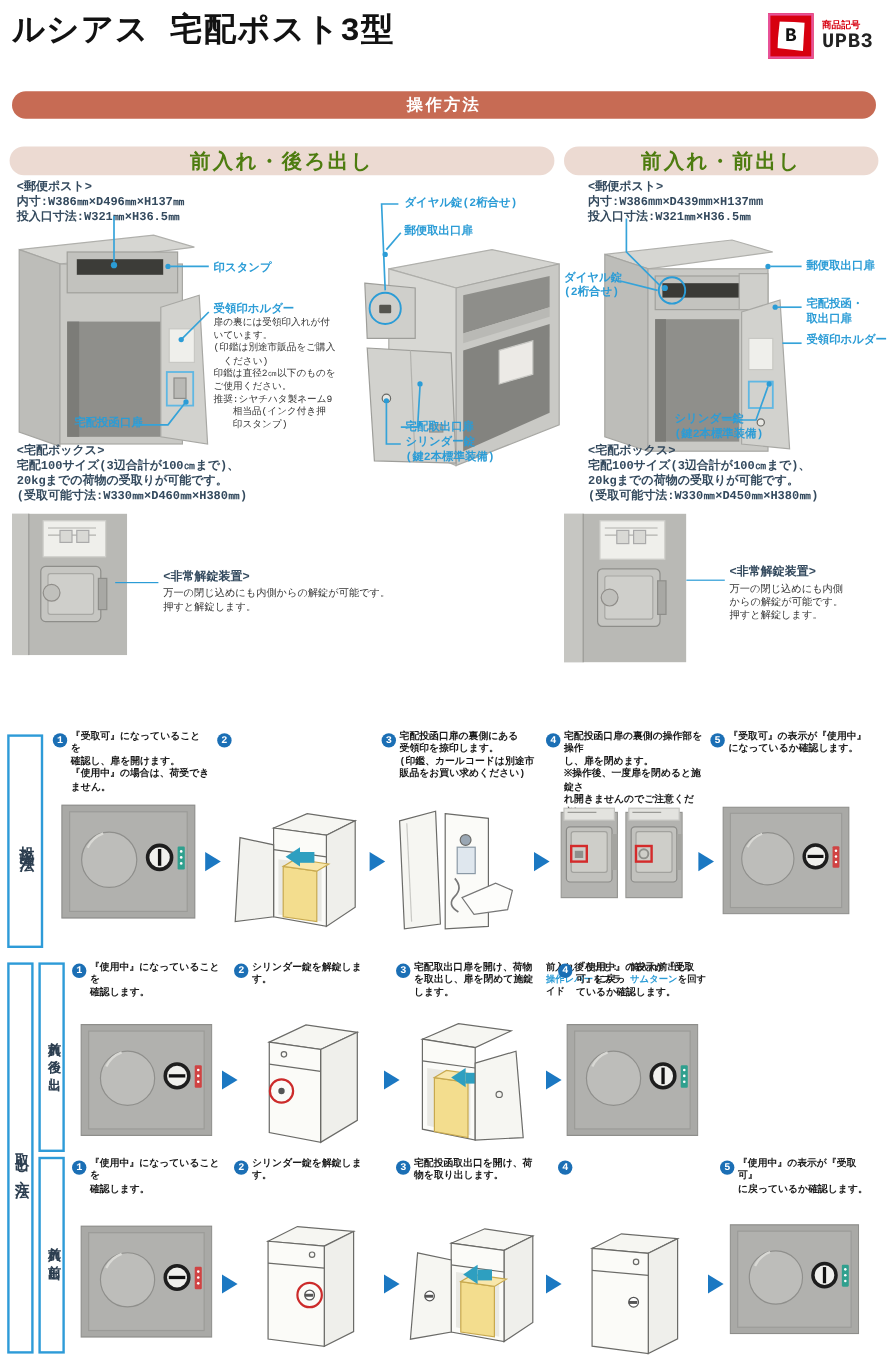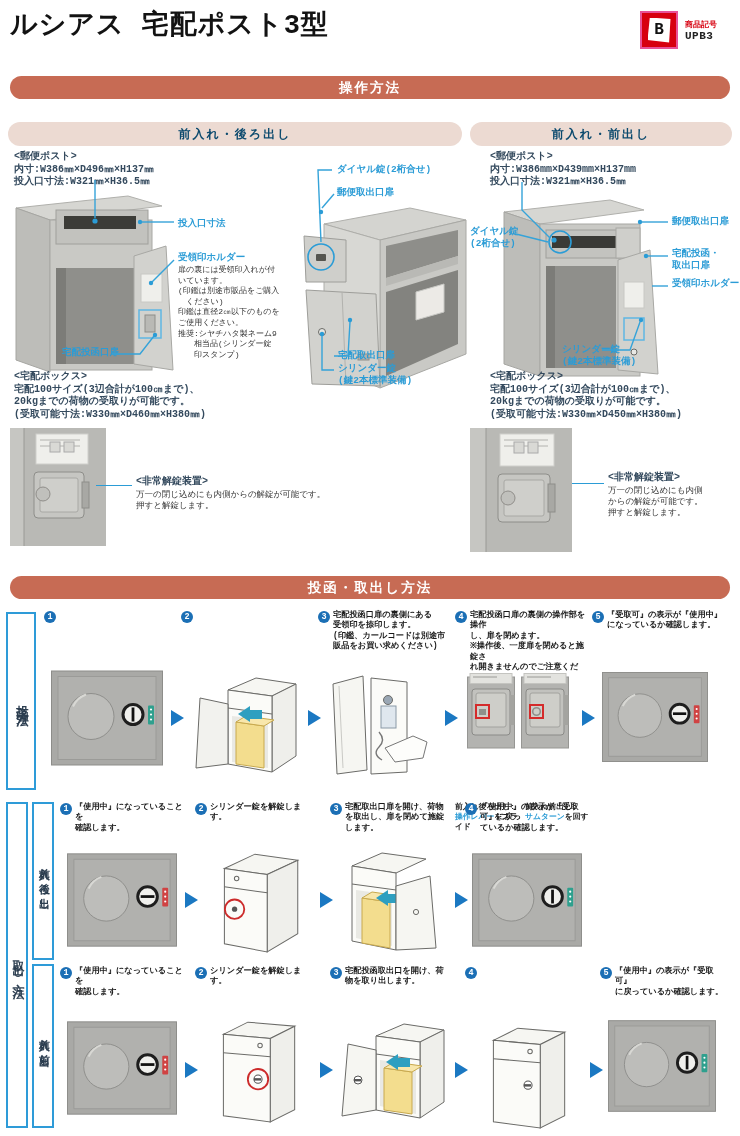--- a/index.html
+++ b/index.html
@@ -6,25 +6,25 @@
   .page{position:relative;width:740px;height:1136px;background:#ffffff;margin:0 auto;
         font-family:Liberation Mono, monospace;overflow:hidden;}
   .abs{position:absolute;}
   .title{position:absolute;left:10px;top:6px;margin:0;font-size:27px;font-weight:800;color:#121212;letter-spacing:1px;}
   .logo-wrap{position:absolute;left:640px;top:11px;display:flex;align-items:center;gap:7px;}
   .logo{width:38px;height:38px;background:#d7000f;border:2px solid #e85298;box-sizing:border-box;
         display:flex;align-items:center;justify-content:center;}
   .logo-inner{width:23px;height:25px;background:#fff;clip-path:polygon(10% 0,100% 6%,94% 100%,0 90%);
         display:flex;align-items:center;justify-content:center;font-weight:800;font-size:16px;color:#111;}
   .code-label{font-size:8px;color:#d7000f;font-weight:700;}
-  .code{font-size:11px;color:#222;font-weight:800;letter-spacing:.5px;}
+  .code{font-size:17px;color:#222;font-weight:800;letter-spacing:.5px;}
   .banner{position:absolute;left:10px;width:720px;height:23px;background:#c76b54;border-radius:11.5px;
         color:#fff;font-weight:700;font-size:13.5px;display:flex;align-items:center;justify-content:center;letter-spacing:2px;}
   .pill{position:absolute;height:24px;background:#ecdad2;border-radius:12px;display:flex;align-items:center;
-        justify-content:center;font-size:12px;font-weight:700;color:#0c4a6e;letter-spacing:2px;}
+        justify-content:center;font-size:17px;font-weight:700;color:#4d7c0f;letter-spacing:2px;}
   .spec{position:absolute;font-size:10px;line-height:12.5px;font-weight:700;color:#344a5e;white-space:pre-line;}
   .blab{position:absolute;font-size:9.5px;line-height:11.5px;font-weight:700;color:#2b9cd6;white-space:pre-line;}
   .note{position:absolute;font-size:8px;line-height:10.6px;color:#333;white-space:pre-line;}
   .em-body{position:absolute;font-size:8.5px;line-height:11px;color:#333;white-space:pre-line;}
   .hline{position:absolute;border-top:1.4px solid #2b9cd6;}
   .vbox{position:absolute;border:2px solid #2e9bd8;background:#fff;box-sizing:border-box;
         display:flex;align-items:center;justify-content:center;}
   .vtext{writing-mode:vertical-rl;font-size:12.5px;font-weight:700;color:#2c3e50;letter-spacing:3px;}
   .row{position:absolute;}
   .cols{display:flex;}
@@ -87,30 +87,30 @@
     <polygon points="36,28 92,44 92,192 36,168" fill="#d8d8d4" stroke="#aeaeaa"></polygon>
     <polygon points="16,40 58,44 58,86 18,86" fill="#cfcfcb" stroke="#9e9e9a"></polygon>
     <rect x="28" y="58" width="10" height="7" rx="1" fill="#55554f"></rect>
     <circle cx="33" cy="61" r="13" fill="none" stroke="#2b9cd6" stroke-width="1.6"></circle>
     <polygon points="18,94 88,98 92,190 24,188" fill="#d2d2ce" stroke="#9e9e9a"></polygon>
     <line x1="54" y1="96" x2="58" y2="189" stroke="#b2b2ae"></line>
     <circle cx="34" cy="136" r="3.5" fill="#e8e8e4" stroke="#6a6a66"></circle>
     <rect x="70" y="158" width="11" height="6" fill="#b2b2ae" stroke="#8e8e8a"></rect>
   </svg>
 
-  <div class="blab" style="left:178px;top:218px">投入口寸法</div>
+  <div class="blab" style="left:178px;top:218px">印スタンプ</div>
   <div class="blab" style="left:178px;top:252px">受領印ホルダー</div>
   <div class="note" style="left:178px;top:265px;width:128px">扉の裏には受領印入れが付
 いています。
 (印鑑は別途市販品をご購入
 　ください)
 印鑑は直径2㎝以下のものを
 ご使用ください。
 推奨:シヤチハタ製ネーム9
-　　相当品(シリンダー錠
+　　相当品(インク付き押
 　　印スタンプ)</div>
   <div class="blab" style="left:62px;top:347px">宅配投函口扉</div>
   <div class="blab" style="left:337px;top:164px">ダイヤル錠(2桁合せ)</div>
   <div class="blab" style="left:337px;top:187px">郵便取出口扉</div>
   <div class="blab" style="left:338px;top:350px">宅配取出口扉</div>
   <div class="blab" style="left:338px;top:363px">シリンダー錠
 (鍵2本標準装備)</div>
   <div class="spec" style="left:14px;top:371px">&lt;宅配ボックス&gt;
 宅配100サイズ(3辺合計が100㎝まで)、
 20kgまでの荷物の受取りが可能です。
@@ -221,32 +221,35 @@
     <rect x="34" y="52" width="40" height="36" rx="2" fill="#cfcfcb" stroke="#a8a8a4"></rect>
     <circle cx="38" cy="70" r="7" fill="#c0c0bc" stroke="#908e8a"></circle>
     <rect x="78" y="56" width="7" height="28" fill="#a8a8a4" stroke="#8e8e8a"></rect>
   </svg>
   <div class="hline" style="left:572px;top:483px;width:32px"></div>
   <div class="spec" style="left:608px;top:472px">&lt;非常解錠装置&gt;</div>
   <div class="em-body" style="left:608px;top:486px">万一の閉じ込めにも内側
 からの解錠が可能です。
 押すと解錠します。</div>
 
-  <div class="banner" style="top:576px">投函・取出し方法</div>
 
   <div class="vbox" style="left:6px;top:612px;width:30px;height:178px">
     <span class="vtext">投函方法</span>
   </div>
 
   <div class="row" style="left:44px;top:610px;width:692px;height:188px">
     <div class="cols">
 
       <div class="col w137">
         <div class="shead">
             <div class="snum">1</div>
+          <div class="stext">『受取可』になっていることを
+確認し、扉を開けます。
+『使用中』の場合は、荷受でき
+ません。</div>
           </div>
         <div class="simg" style="top:60px">
           <svg width="112" height="96" viewBox="0 0 112 95">
             <rect x="0.5" y="0.5" width="111" height="94" fill="#a9a9a6" stroke="#8d8d8a"></rect>
             <rect x="7" y="6" width="98" height="83" fill="#b1b1ae" stroke="#9b9b98"></rect>
             <circle cx="40" cy="46" r="23" fill="#bdbdba" stroke="#8f8f8c"></circle>
             <path d="M22,36 a23,23 0 0 1 13,-12" stroke="#d8d8d4" fill="none" stroke-width="2"></path>
             <circle cx="82" cy="44" r="10" fill="#f0f0ed" stroke="#1e1e1e" stroke-width="3"></circle>
             <rect x="80.6" y="37" width="2.8" height="14" fill="#111"></rect>
             <rect x="97" y="35" width="6" height="19" rx="1" fill="#2fa08e"></rect>

